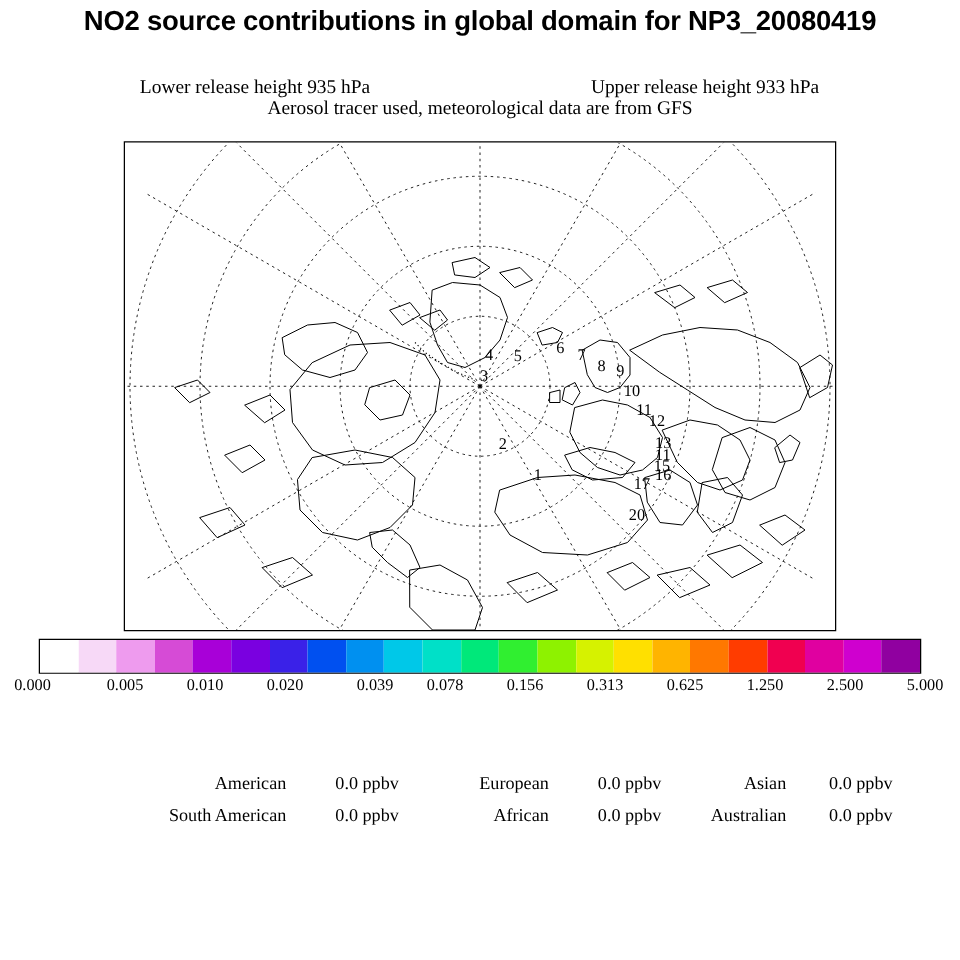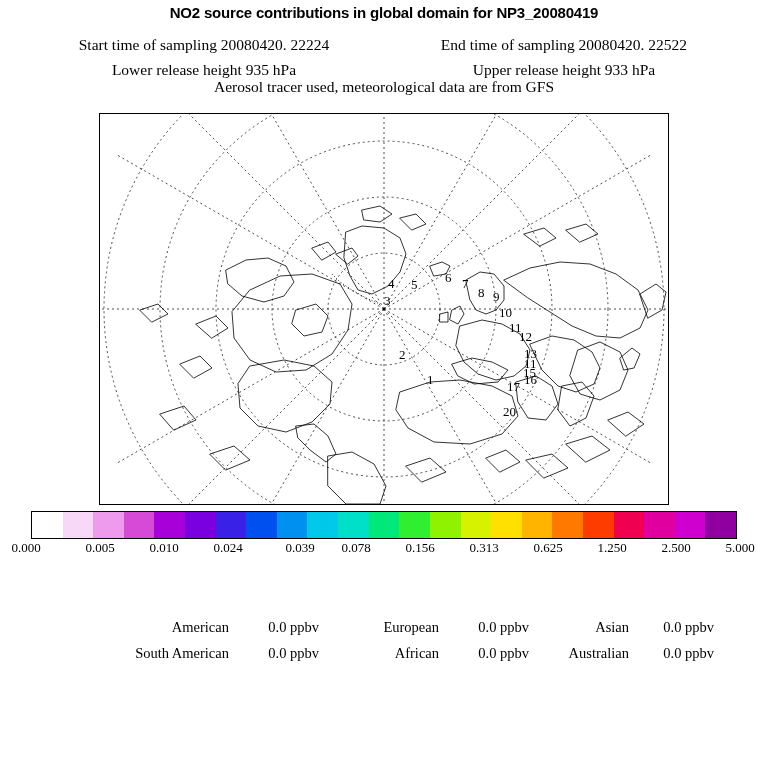--- a/index.html
+++ b/index.html
@@ -20,21 +20,21 @@
     height: 768px;
   }
   .title {
     position: absolute;
     top: 4px;
     left: 0;
     width: 768px;
     text-align: center;
     font-family: "Liberation Sans", sans-serif;
     font-weight: bold;
-    font-size: 15px;
+    font-size: 22px;
     letter-spacing: -0.2px;
   }
   .hdr-line {
     position: absolute;
     left: 0;
     width: 768px;
     text-align: center;
     font-size: 15.5px;
   }
   .hdr-line span.col {
@@ -127,23 +127,20 @@
 
   .f-cell { display: inline-block; }
 </style>
 </head>
 <body>
 
 <div class="page">
 
   <div class="title">NO2 source contributions in global domain for NP3_20080419</div>
 
-  <div class="hdr-line hdr1">
-    <span class="col" style="width:360px; text-align:center;">Start time of sampling 20080420. 22224</span><span class="col" style="width:360px; text-align:center;">End time of sampling 20080420. 22522</span>
-  </div>
 
   <div class="hdr-line hdr2">
     <span class="col" style="width:360px; text-align:center;">Lower release height  935 hPa</span><span class="col" style="width:360px; text-align:center;">Upper release height  933 hPa</span>
   </div>
 
   <div class="hdr-line hdr3">Aerosol tracer used, meteorological data are from GFS</div>
 
   <div class="map-frame">
     <svg width="568" height="390" viewBox="0 0 568 390">
       <defs>
@@ -293,21 +290,21 @@
     <div class="cbar-seg" style="background:#f00050"></div>
     <div class="cbar-seg" style="background:#e000a0"></div>
     <div class="cbar-seg" style="background:#cf00cf"></div>
     <div class="cbar-seg" style="background:#9000a0"></div>
   </div>
 
   <div class="cbar-ticks">
     <div class="cbar-tick" style="left:26px;">0.000</div>
     <div class="cbar-tick" style="left:100px;">0.005</div>
     <div class="cbar-tick" style="left:164px;">0.010</div>
-    <div class="cbar-tick" style="left:228px;">0.024</div>
+    <div class="cbar-tick" style="left:228px;">0.020</div>
     <div class="cbar-tick" style="left:292px;padding-left:16px;">0.039</div>
     <div class="cbar-tick" style="left:356px;">0.078</div>
     <div class="cbar-tick" style="left:420px;">0.156</div>
     <div class="cbar-tick" style="left:484px;">0.313</div>
     <div class="cbar-tick" style="left:548px;">0.625</div>
     <div class="cbar-tick" style="left:612px;">1.250</div>
     <div class="cbar-tick" style="left:676px;">2.500</div>
     <div class="cbar-tick" style="left:740px;">5.000</div>
   </div>
 

